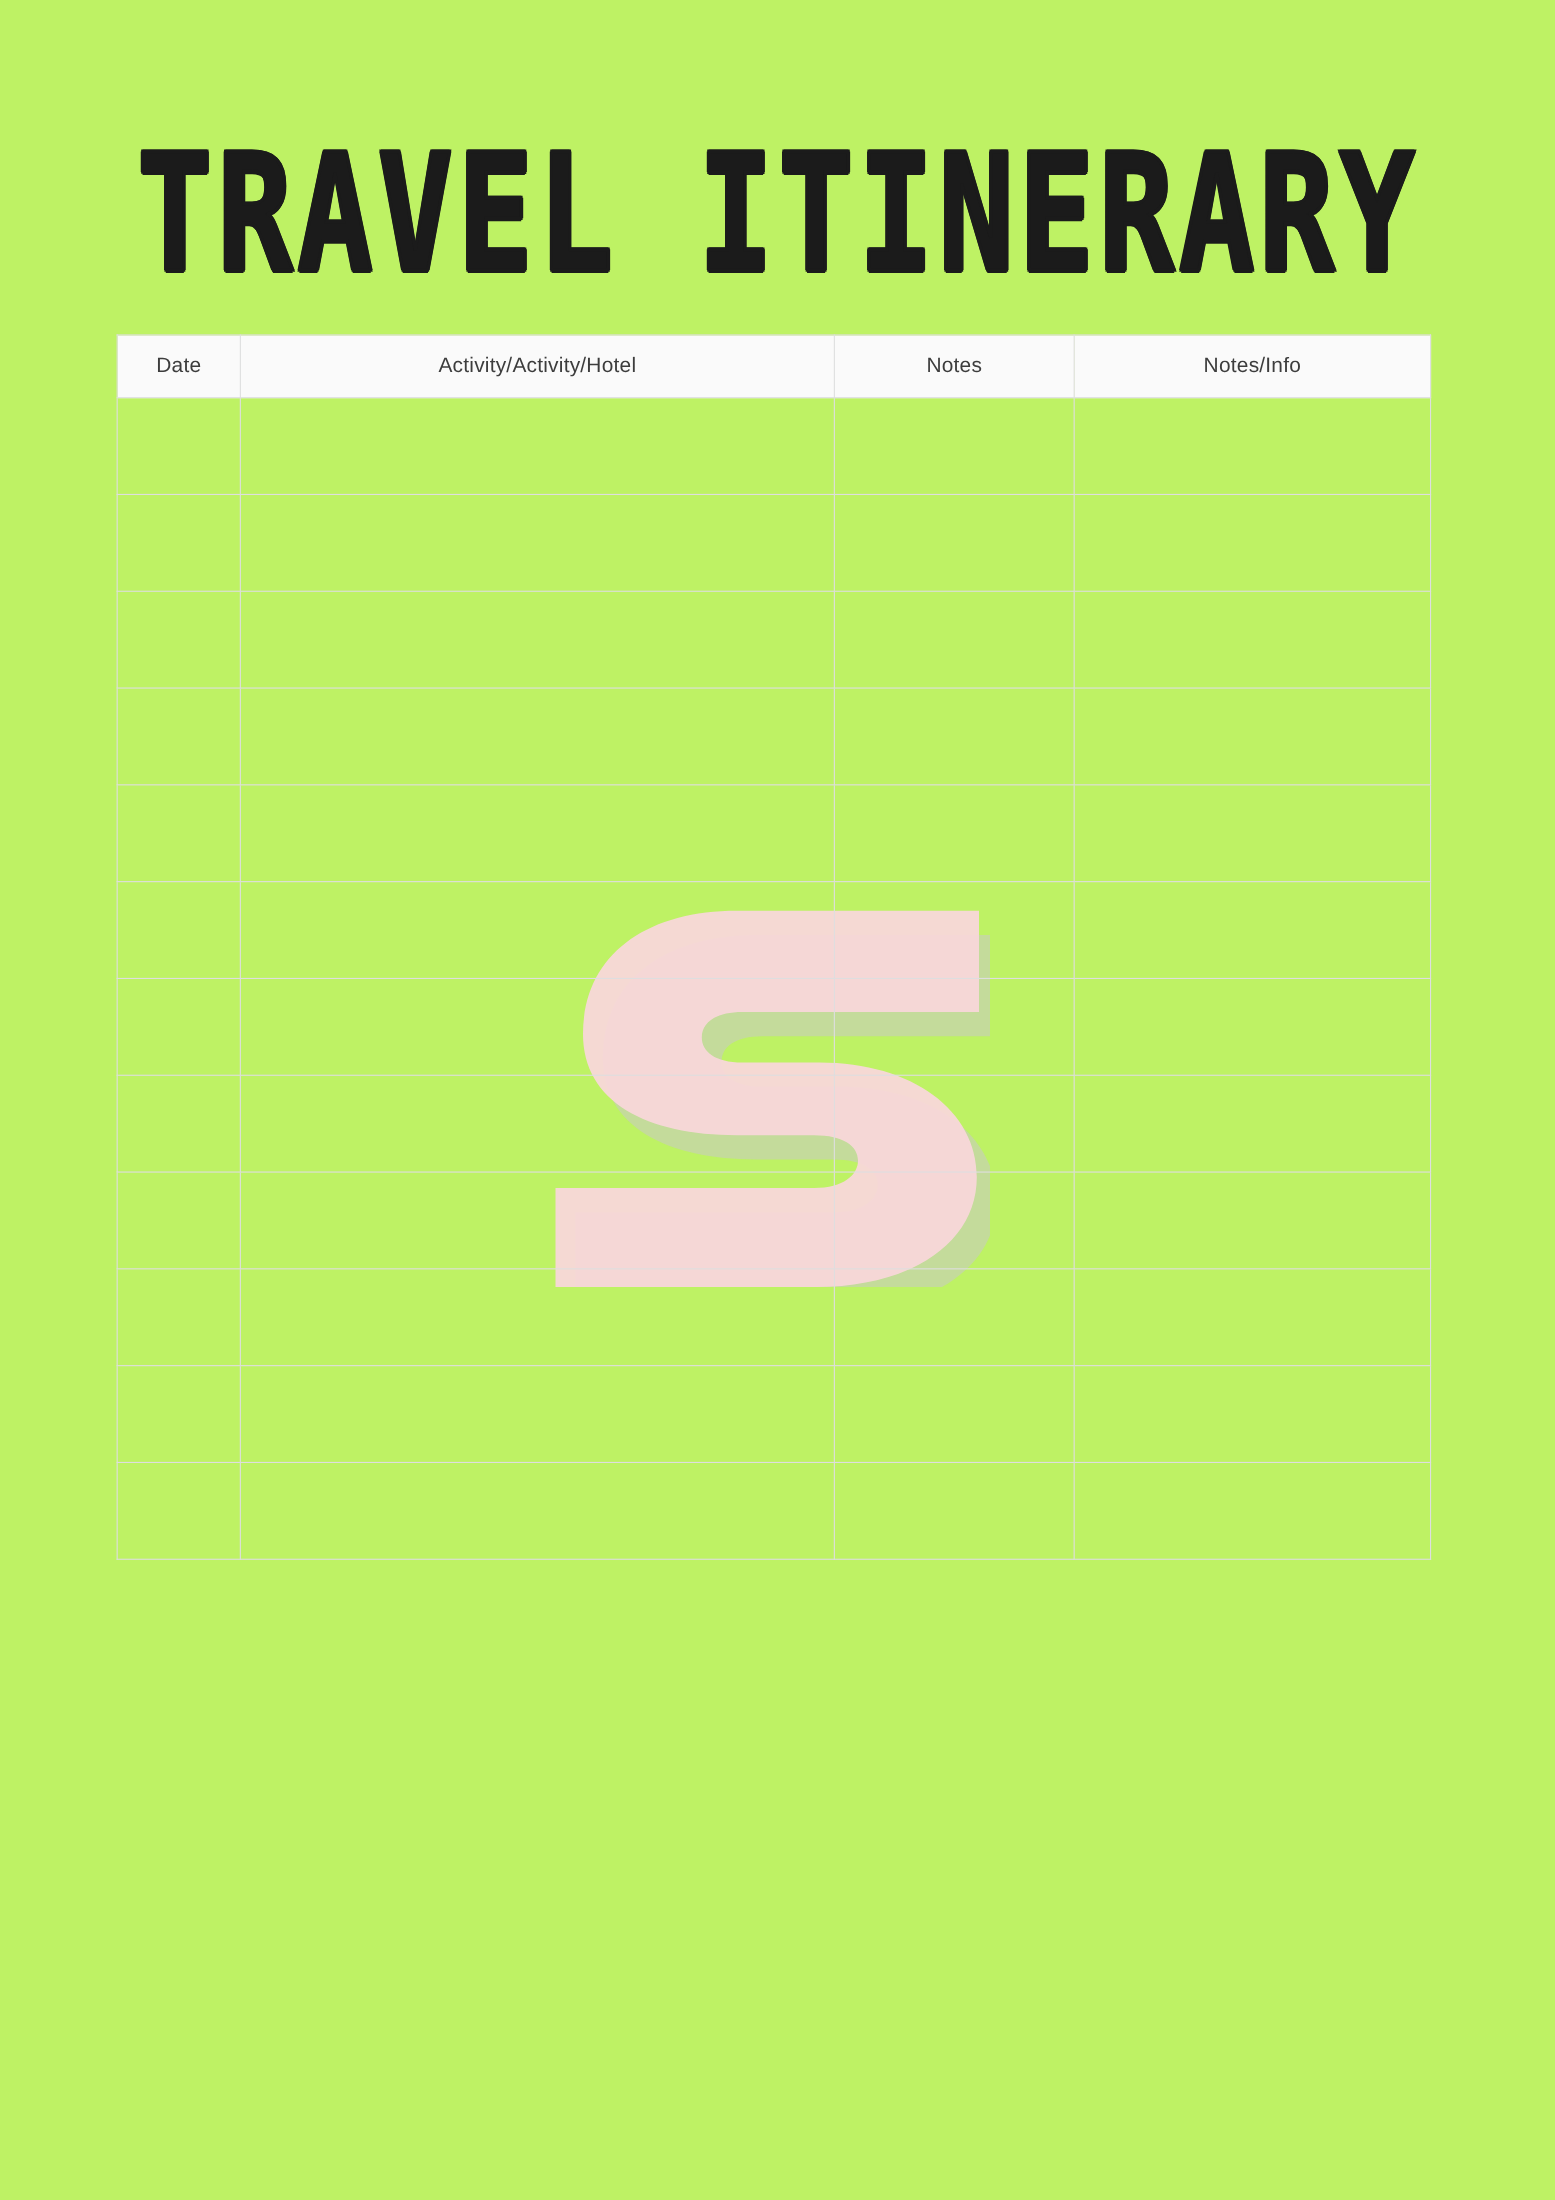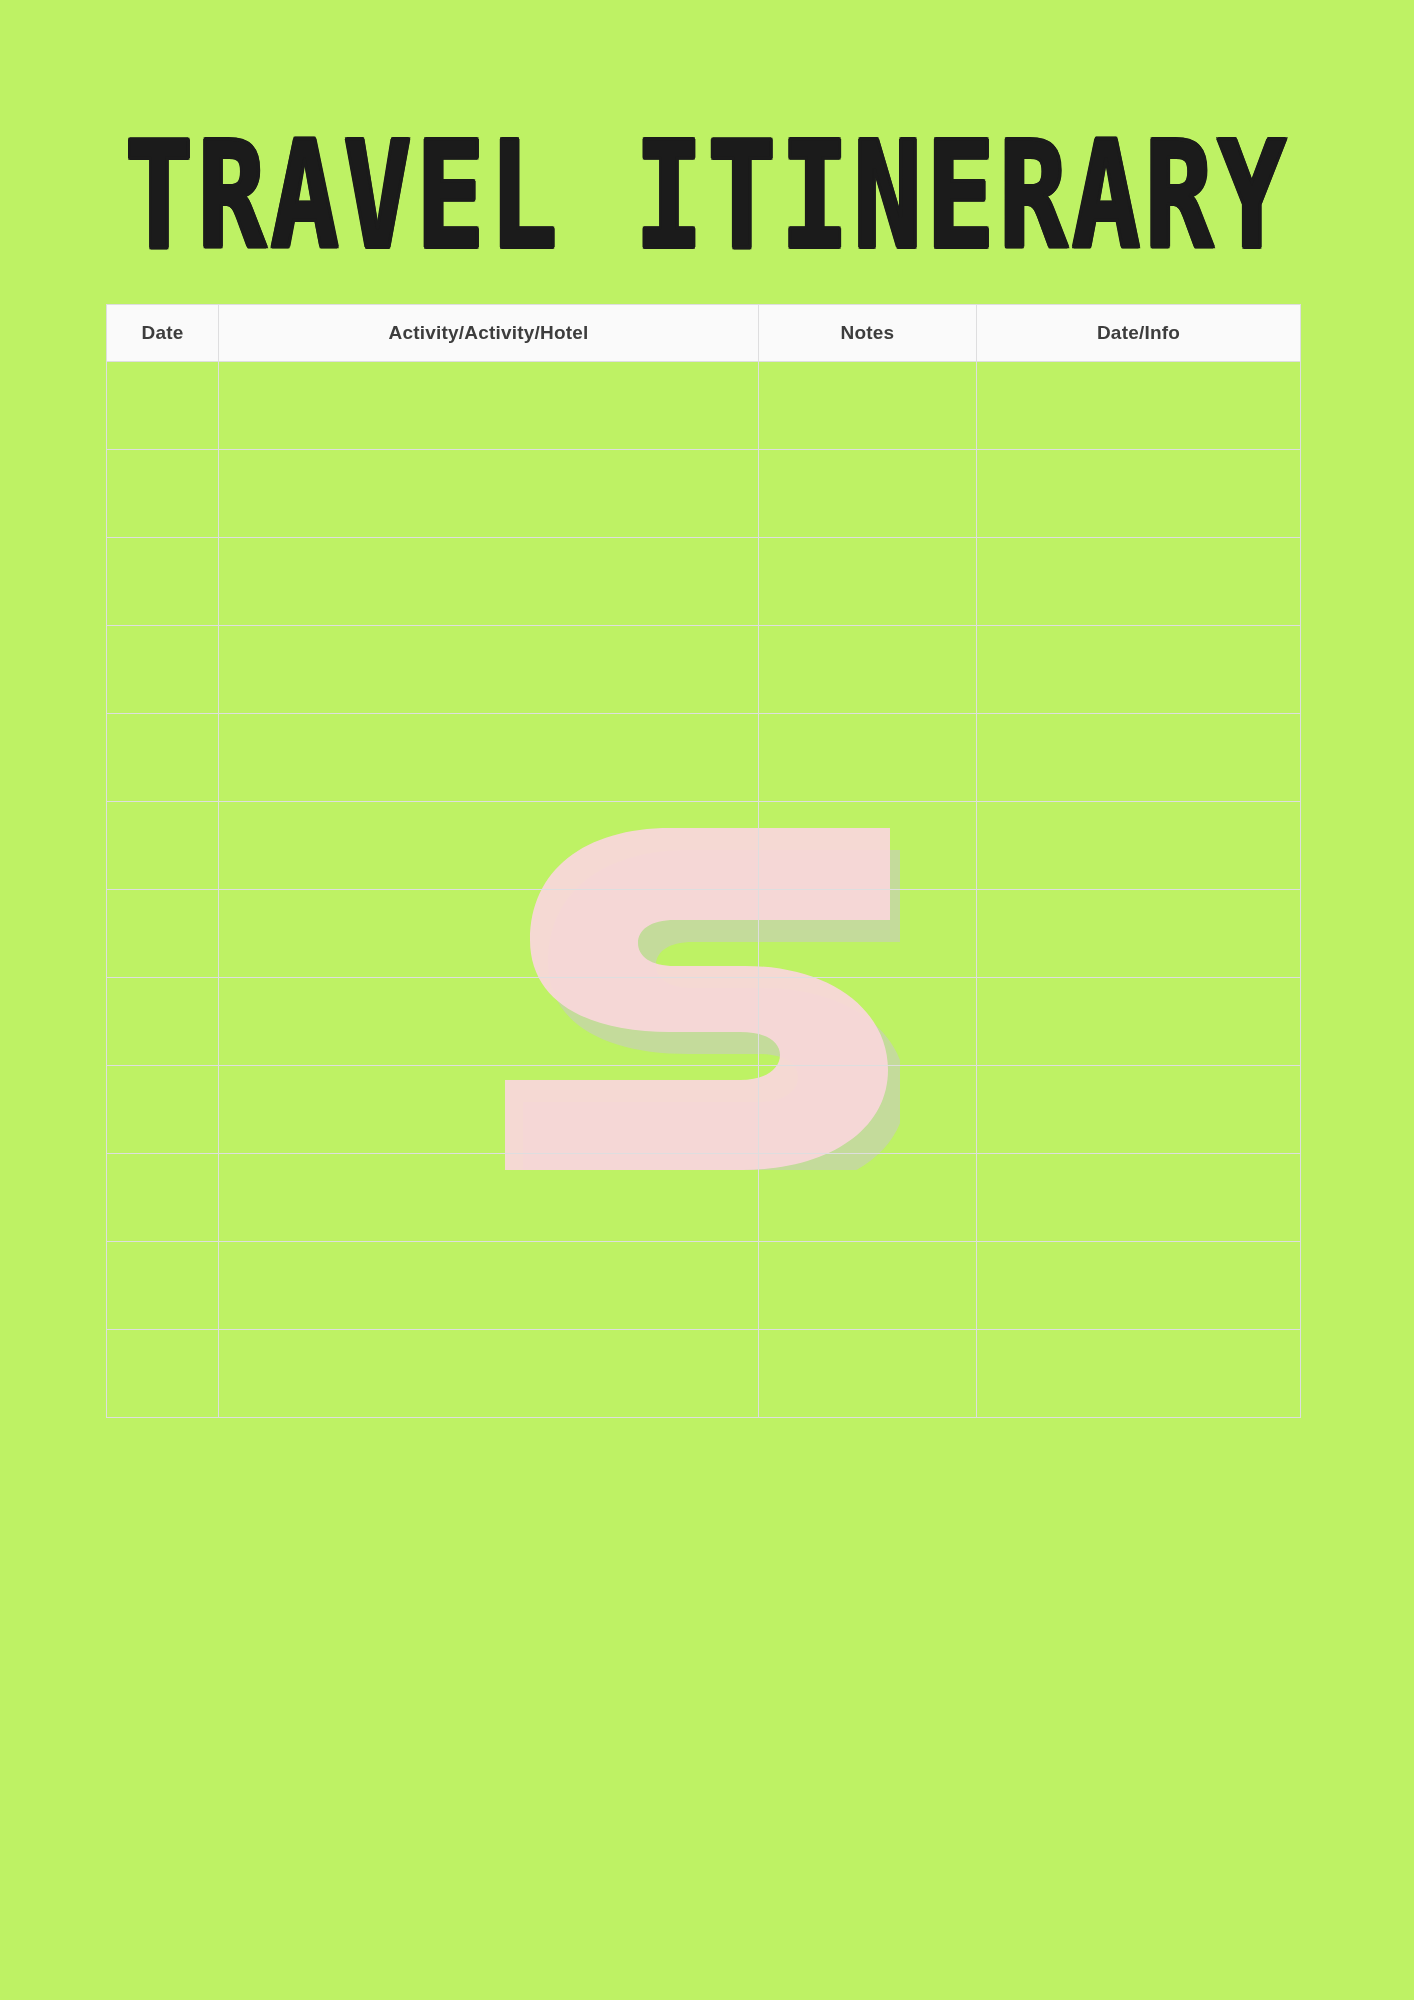--- a/index.html
+++ b/index.html
@@ -71,21 +71,21 @@
     background: transparent;
   }
   table.itinerary th,
   table.itinerary td {
     border: 1px solid #dededf;
     padding: 0;
   }
   table.itinerary thead th {
     height: 56px;
     background: #fafafa;
-    font-weight: 700;
+    font-weight: 400;
     font-size: 19px;
     color: #3d3d3d;
     letter-spacing: 0.2px;
   }
   table.itinerary tbody td {
     height: 87px;
     background: transparent;
   }
   col.c-date     { width: 112px; }
   col.c-activity { width: 540px; }
@@ -114,21 +114,21 @@
         <col class="c-date">
         <col class="c-activity">
         <col class="c-budget">
         <col class="c-notes">
       </colgroup>
       <thead>
         <tr>
           <th>Date</th>
           <th>Activity/Activity/Hotel</th>
           <th>Notes</th>
-          <th>Date/Info</th>
+          <th>Notes/Info</th>
         </tr>
       </thead>
       <tbody>
         <tr>
           <td></td>
           <td></td>
           <td></td>
           <td></td>
         </tr>
         <tr>

